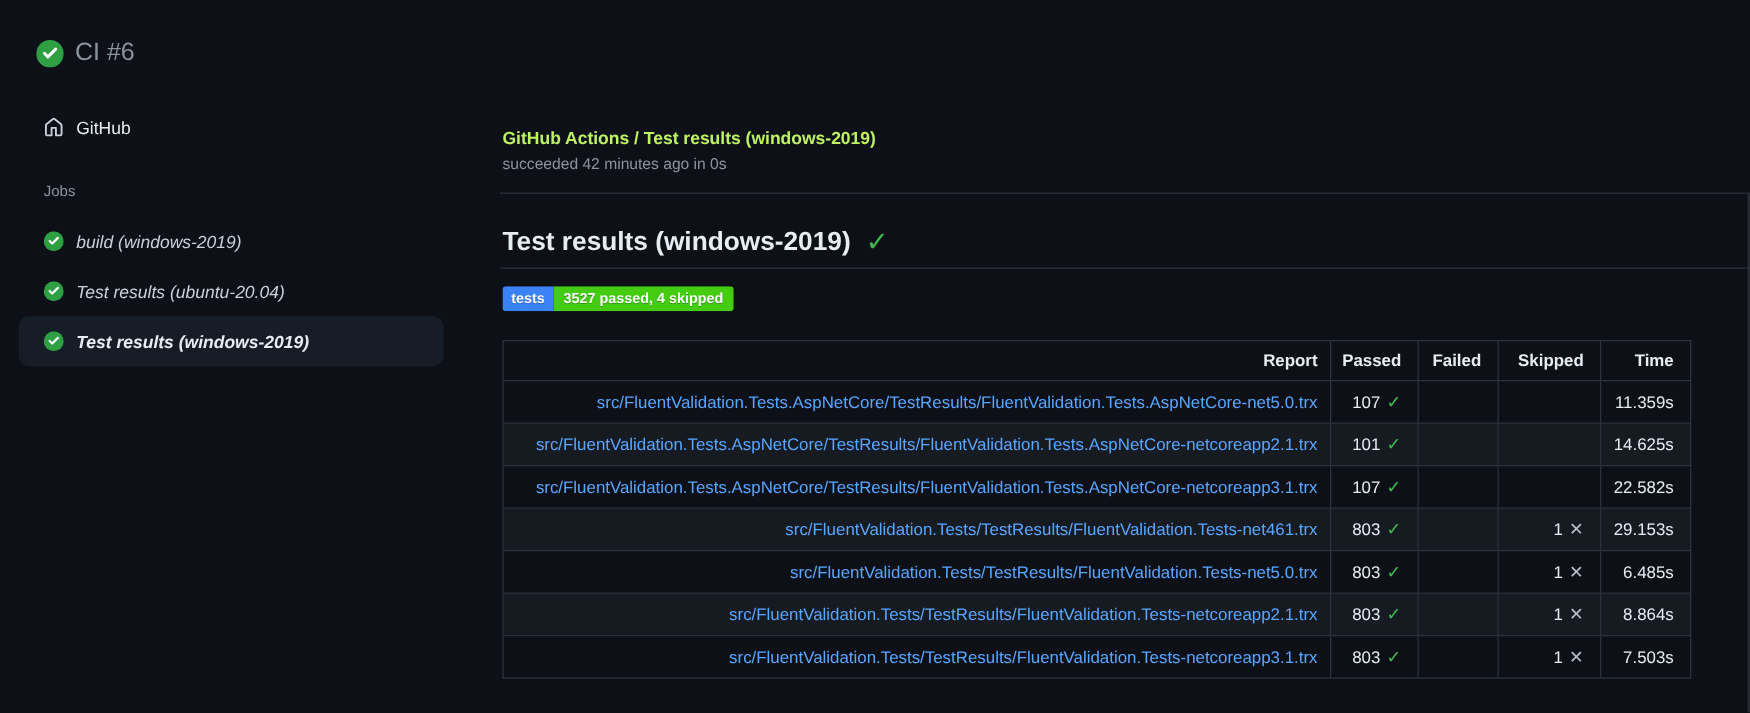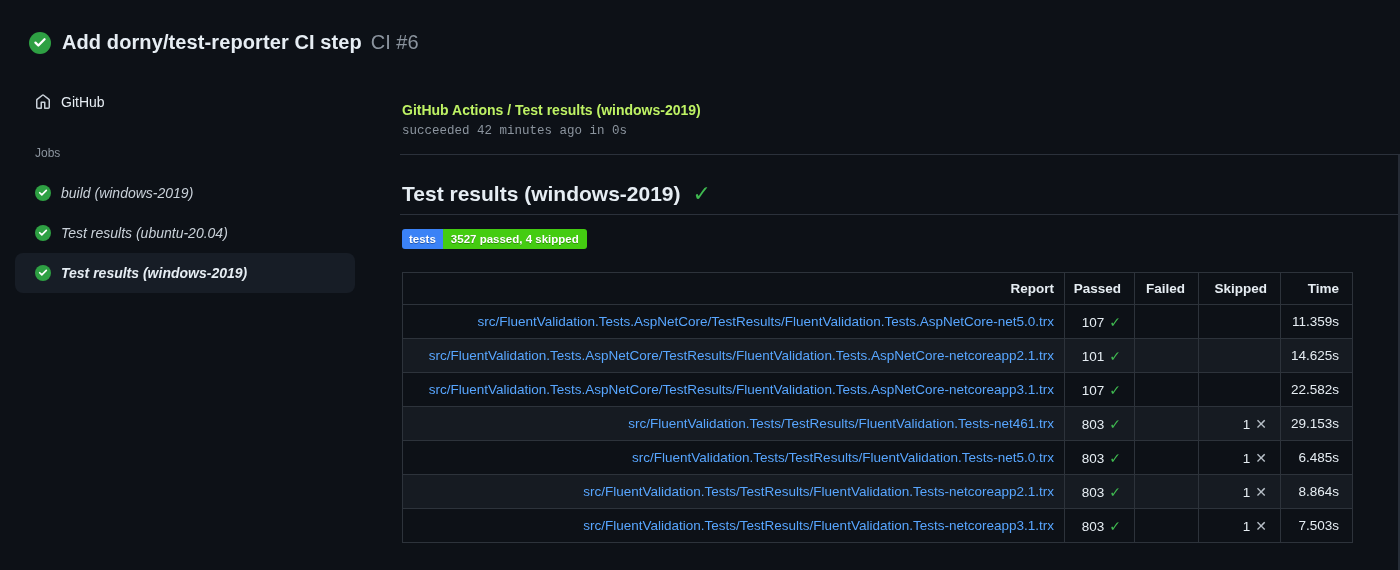--- a/index.html
+++ b/index.html
@@ -26,21 +26,21 @@
   .jobs-label { position:absolute; top:146px; left:35px; font-size:12px; color:#8b949e; }
   .jobs-list { position:absolute; top:173px; left:0; width:400px; }
   .job-item {
     height:40px; margin:0 45px 0 15px; padding-left:20px;
     display:flex; align-items:center; border-radius:8px; cursor:pointer;font-style:italic;
   }
   .job-item.selected { background:#171d26; }
   .job-item .job-label { margin-left:10px; font-size:14px; color:#c9d1d9; }
   .job-item.selected .job-label { font-weight:700; color:#e6edf3; }
   .check-title { position:absolute; top:102px; left:402px; font-size:14px; font-weight:700; color:#bef264; }
-  .check-status { position:absolute; top:124px; left:402px; font-size:12.5px; color:#8b949e;font-family:Liberation Mono, monospace; }
+  .check-status { position:absolute; top:124px; left:402px; font-size:12.5px; color:#8b949e; }
   .divider { position:absolute; left:400px; right:0; height:1px; background:#2b313b; }
   .divider.d1 { top:154px; }
   .divider.d2 { top:214px; }
   .right-edge { position:absolute; right:0; top:155px; bottom:0; width:2px; background:#262c36; }
 
   .section-title { position:absolute; top:182px; left:402px; font-size:21px; font-weight:700; color:#e6edf3; display:flex; align-items:center; }
   .section-title .heading-check { margin-left:12px; color:#3fb950; font-size:22px; font-weight:700; line-height:1; }
 
   
   .badge { position:absolute; top:229px; left:402px; display:inline-flex; height:20px; border-radius:3px; overflow:hidden;
@@ -68,21 +68,20 @@
 </head>
 <body>
 
 <div class="run-header">
   <span class="status-circle">
     <svg width="22" height="22" viewBox="0 0 16 16">
       <circle cx="8" cy="8" r="8" fill="#2ea043"></circle>
       <path d="M11.3 5.3 6.8 9.8 4.7 7.75" fill="none" stroke="#ffffff" stroke-width="1.7" stroke-linecap="round" stroke-linejoin="round"></path>
     </svg>
   </span>
-  <span class="run-title">Add dorny/test-reporter CI step</span>
   <span class="run-number">CI #6</span>
 </div>
 
 <div class="sidebar">
   <div class="summary-row">
     <span class="home-icon">
       <svg width="16" height="16" viewBox="0 0 16 16" fill="#c9d1d9">
         <path d="M6.906.664a1.749 1.749 0 0 1 2.187 0l5.25 4.2c.415.332.657.835.657 1.367v7.019A1.75 1.75 0 0 1 13.25 15h-3.5a.75.75 0 0 1-.75-.75V9H7v5.25a.75.75 0 0 1-.75.75h-3.5A1.75 1.75 0 0 1 1 13.25V6.23c0-.531.242-1.034.657-1.366l5.25-4.2Zm1.25 1.171a.25.25 0 0 0-.312 0l-5.25 4.2a.25.25 0 0 0-.094.196v7.019c0 .138.112.25.25.25H5.5V8.25a.75.75 0 0 1 .75-.75h3.5a.75.75 0 0 1 .75.75v5.25h2.75a.25.25 0 0 0 .25-.25V6.23a.25.25 0 0 0-.094-.195Z"></path>
       </svg>
     </span>

